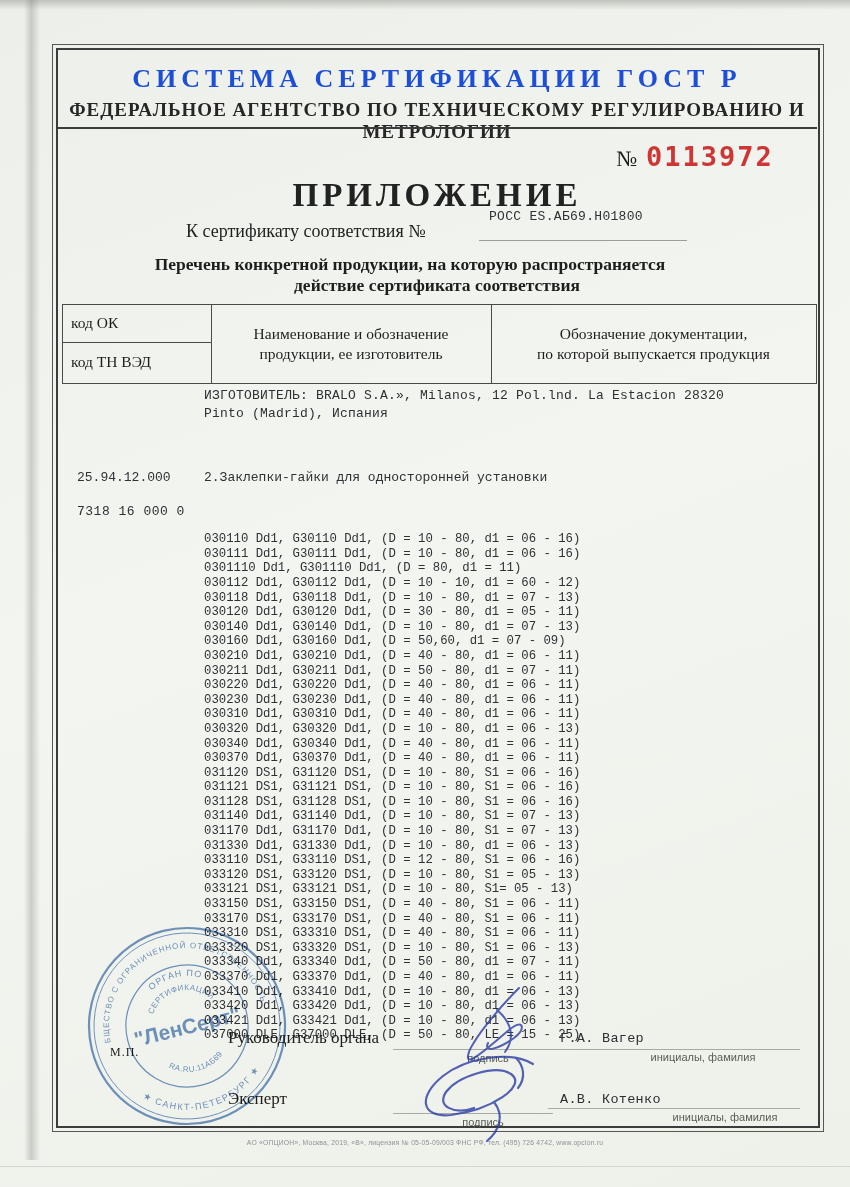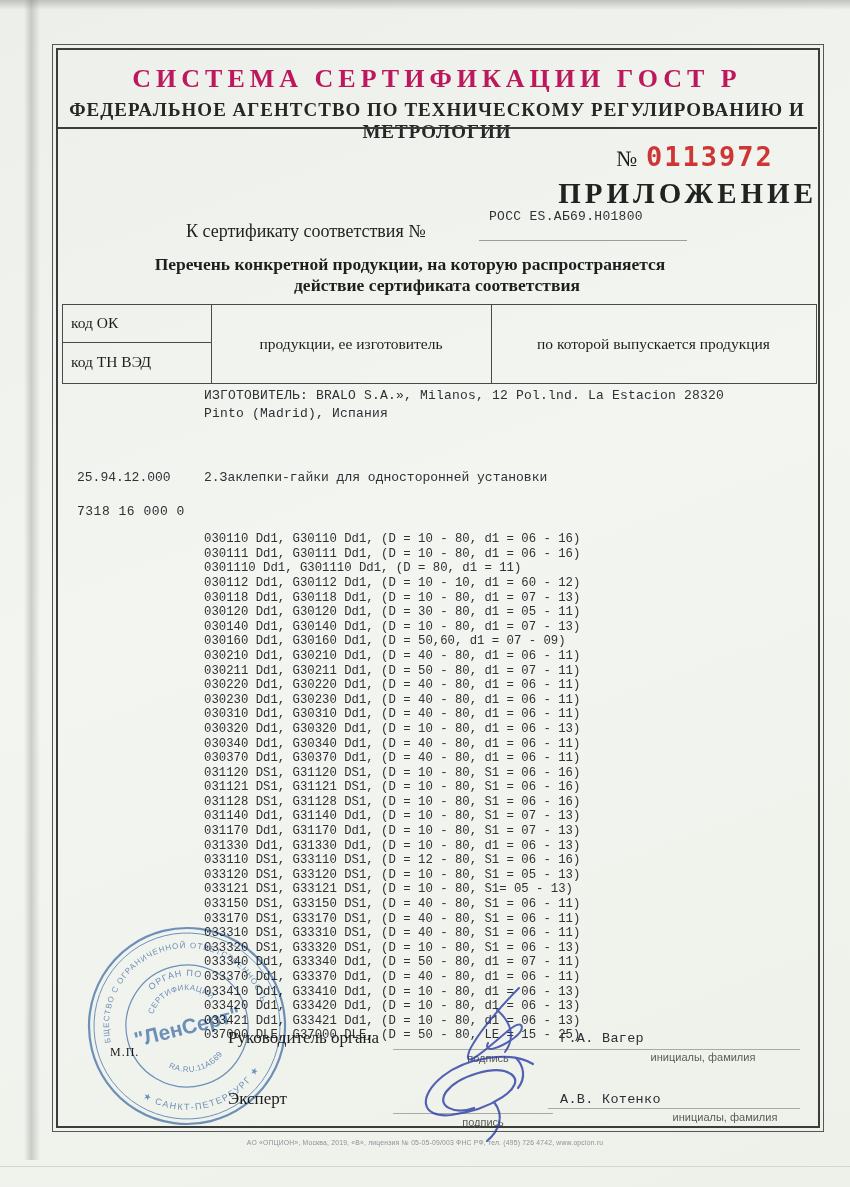--- a/index.html
+++ b/index.html
@@ -19,26 +19,26 @@
     background:linear-gradient(90deg,rgba(110,118,110,0),rgba(110,118,110,.38) 45%,rgba(110,118,110,0));
     opacity:.8;
   }
   .scan-edge-top{
     position:absolute;left:0;top:0;width:850px;height:10px;
     background:linear-gradient(180deg,rgba(120,126,118,.4),rgba(120,126,118,0));
   }
   .paper-bottom-line{position:absolute;left:0;top:1166px;width:850px;border-top:1px solid #d3d6d0;}
   .frame-outer{position:absolute;left:52px;top:44px;width:770px;height:1086px;border:1px solid #565656;}
   .frame-inner{position:absolute;inset:3px;border:2px solid #3c3c3c;}
-  .hdr1{left:57px;top:64px;width:760px;text-align:center;font-weight:bold;font-size:26px;letter-spacing:5px;color:#be185d;}
+  .hdr1{left:57px;top:64px;width:760px;text-align:center;font-weight:bold;font-size:26px;letter-spacing:5px;color:#1d4ed8;}
   .hdr2{left:57px;top:99px;width:760px;text-align:center;font-weight:bold;font-size:19px;letter-spacing:1px;color:#262626;}
   .hdr-divider{left:57px;top:127px;width:760px;border-top:2px solid #3c3c3c;}
   .no-label{left:616px;top:146px;font-size:22px;color:#1d1d1d;}
   .no-value{left:646px;top:141px;font-family:"DejaVu Sans Mono",monospace;font-weight:bold;font-size:27px;letter-spacing:2px;color:#ce3636;}
-  .title{left:57px;top:177px;width:760px;text-align:right;font-weight:bold;font-size:29px;letter-spacing:4px;color:#222;}
+  .title{left:57px;top:177px;width:760px;text-align:center;font-weight:bold;font-size:33px;letter-spacing:4px;color:#222;}
   .cert-num{left:489px;top:209px;font-family:"Liberation Mono",monospace;font-size:13px;color:#3a3a40;letter-spacing:.3px;}
   .cert-label{left:186px;top:221px;font-size:18px;color:#1e1e1e;}
   .cert-underline{left:479px;top:240px;width:208px;border-top:1px solid #9aa099;}
   .sub1{left:57px;top:254px;width:706px;text-align:center;font-weight:bold;font-size:17.5px;color:#1e1e1e;}
   .sub2{left:57px;top:275px;width:760px;text-align:center;font-weight:bold;font-size:17.5px;color:#1e1e1e;}
   .tbl{left:62px;top:304px;width:753px;height:78px;border:1px solid #4a4a4a;}
   .tbl .v1{position:absolute;left:148px;top:0;height:100%;border-left:1px solid #4a4a4a;}
   .tbl .v2{position:absolute;left:428px;top:0;height:100%;border-left:1px solid #4a4a4a;}
   .tbl .h1{position:absolute;left:0;top:37px;width:148px;border-top:1px solid #4a4a4a;}
   .tbl .cell{position:absolute;font-size:15.5px;color:#1f1f1f;}
@@ -87,23 +87,25 @@
 <div class="abs sub1">Перечень конкретной продукции, на которую распространяется</div>
 <div class="abs sub2">действие сертификата соответствия</div>
 
 <div class="abs tbl">
   <div class="v1"></div>
   <div class="v2"></div>
   <div class="h1"></div>
   <div class="cell" style="left:8px;top:9px;">код ОК</div>
   <div class="cell" style="left:8px;top:48px;">код ТН ВЭД</div>
   <div class="cell c2" style="left:148px;width:280px;">
+    <div>Наименование и обозначение</div>
     <div>продукции, ее изготовитель</div>
   </div>
   <div class="cell c3" style="left:428px;width:325px;">
+    <div>Обозначение документации,</div>
     <div>по которой выпускается продукция</div>
   </div>
 </div>
 
 <div class="abs mono man1">ИЗГОТОВИТЕЛЬ: BRALO S.A.», Milanos, 12 Pol.lnd. La Estacion 28320</div>
 <div class="abs mono man2">Pinto (Madrid), Испания</div>
 
 <div class="abs mono codeok">25.94.12.000</div>
 <div class="abs mono group">2.Заклепки-гайки для односторонней установки</div>
 <div class="abs mono codetn">7318 16 000 0</div>

